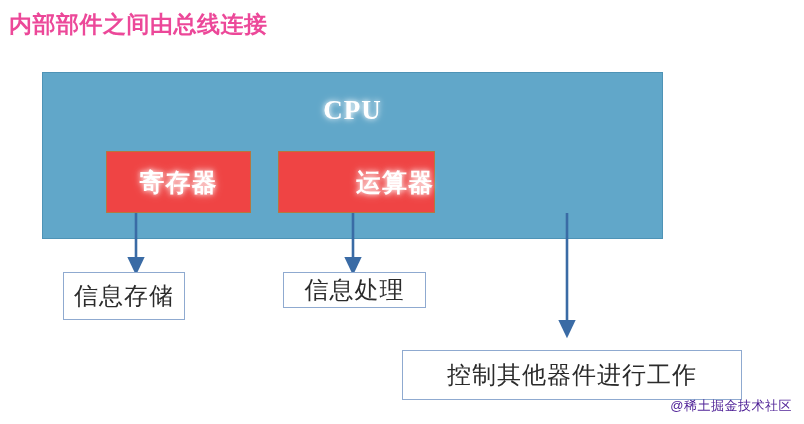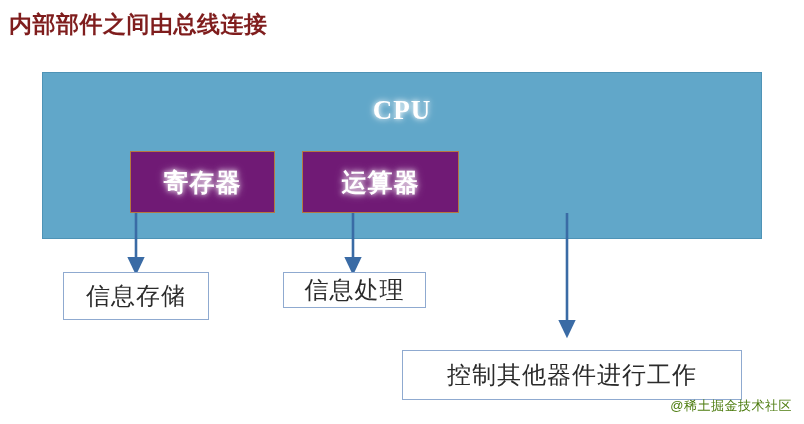--- a/index.html
+++ b/index.html
@@ -18,31 +18,31 @@
     overflow: hidden;
   }
 
   
   #page-title {
     position: absolute;
     left: 9px;
     top: 9px;
     font-size: 23px;
     font-weight: bold;
-    color: #7f1d1d;
+    color: #ec4899;
     letter-spacing: 0.5px;
     white-space: nowrap;
   }
 
   
   #cpu-panel {
     position: absolute;
     left: 42px;
     top: 72px;
-    width: 720px;
+    width: 621px;
     height: 167px;
     background: #61A7C9;
     border: 1px solid #4E93B6;
     box-sizing: border-box;
   }
   #cpu-label {
     position: absolute;
     left: 0;
     right: 0;
     top: 22px;
@@ -52,78 +52,77 @@
     font-weight: bold;
     color: #ffffff;
     letter-spacing: 1px;
     text-shadow: 0 0 5px rgba(255,255,255,0.85), 0 0 9px rgba(255,255,255,0.5);
   }
 
   
   .unit-box {
     position: absolute;
     height: 62px;
-    background: #701a75;
+    background: #ef4444;
     border: 1px solid #B5773F;
     box-sizing: border-box;
     display: flex;
     align-items: center;
     justify-content: center;
-    margin-left: 24px;
   }
   .unit-box > .unit-label {
     font-size: 25px;
     font-weight: bold;
     color: #FFFFFF;
     letter-spacing: 1px;
     text-shadow: 0 0 5px rgba(255,255,255,0.9), 0 0 10px rgba(255,255,255,0.55);
     white-space: nowrap;
   }
   #unit-register { left: 63px;  top: 78px; width: 145px; }
-  #unit-alu      { left: 235px; top: 78px; width: 157px; }
+  #unit-alu      { left: 235px; top: 78px; width: 157px; justify-content: flex-end; }
   #unit-control  { left: 446px; top: 78px; width: 160px; }
 
   
   .outcome-box {
     position: absolute;
     background: #FFFFFF;
     border: 1px solid #8FAAD0;
     box-sizing: border-box;
     display: flex;
     align-items: center;
     justify-content: center;
   }
   .outcome-box > .outcome-label {
     font-family: "Liberation Serif", "DejaVu Serif", serif;
     font-size: 24px;
     color: #2B2B2B;
     letter-spacing: 1px;
     white-space: nowrap;
   }
-  #outcome-storage    { left: 63px;  top: 272px; width: 146px; height: 48px; text-align: right; }
+  #outcome-storage    { left: 63px;  top: 272px; width: 122px; height: 48px; text-align: right; }
   #outcome-processing { left: 283px; top: 272px; width: 143px; height: 36px; }
   #outcome-control    { left: 402px; top: 350px; width: 340px; height: 50px; }
 
   
   #connectors {
     position: absolute;
     left: 0;
     top: 0;
     width: 804px;
     height: 424px;
     pointer-events: none;
   }
 
   
   #watermark {
     position: absolute;
     right: 12px;
     bottom: 9px;
     font-size: 13px;
-    color: #4d7c0f;
+    color: #4c1d95;
     letter-spacing: 0.5px;
     white-space: nowrap;
   }
 </style>
 </head>
 <body>
 
 <div id="stage">
 
   <div id="page-title">内部部件之间由总线连接</div>

